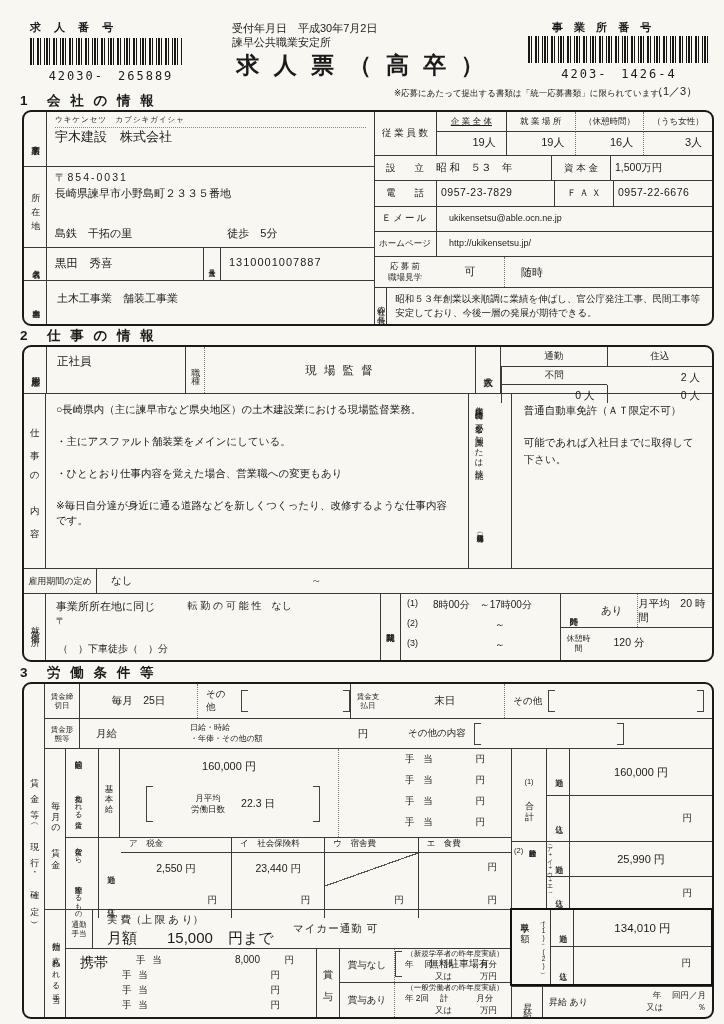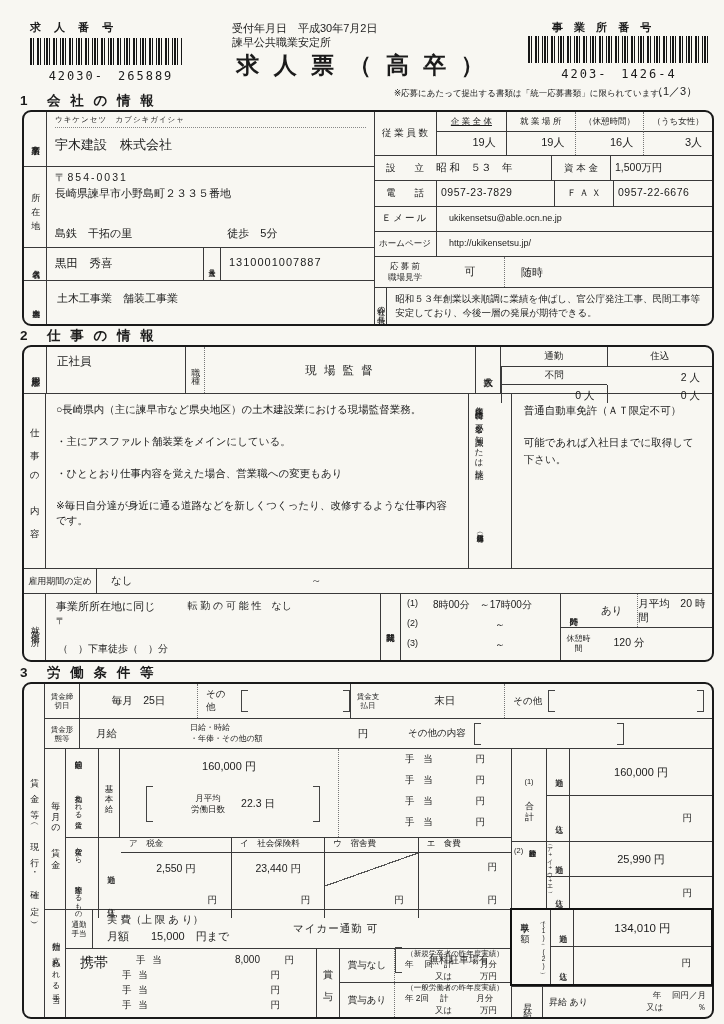--- a/index.html
+++ b/index.html
@@ -55,21 +55,21 @@
   <div class="abs" style="left:652px;top:84px;font-size:11px;">（1／3）</div>
 
   <div class="abs sechead" style="left:20px;top:92px;">1　会 社 の 情 報</div>
   <div class="sec" style="left:22px;top:110px;width:688px;height:212px;">
 
     <div class="abs col" style="left:0;top:0;width:350px;height:100%;border-right:1px solid #3a3a3a;">
       <div class="flex bb" style="height:54px;">
         <div class="wlabel br" style="font-size:9px;">事業所名</div>
         <div class="grow col" style="padding:3px 8px 0 8px;">
           <div style="font-size:7.5px;letter-spacing:1px;border-bottom:1px dotted #888;padding-bottom:2px;">ウキケンセツ　カブシキガイシャ</div>
-          <div style="font-size:13px;margin-top:8px;">宇木建設　株式会社</div>
+          <div style="font-size:13px;">宇木建設　株式会社</div>
         </div>
       </div>
       <div class="flex bb" style="height:80px;">
         <div class="wlabel br" style="letter-spacing:14px;">所在地</div>
         <div class="grow col" style="padding:4px 8px;">
           <div style="font-size:10.5px;letter-spacing:2px;">〒854-0031</div>
           <div style="font-size:11px;margin-top:1px;">長崎県諫早市小野島町２３３５番地</div>
           <div class="flex grow" style="align-items:flex-end;padding-bottom:2px;">
             <div style="font-size:11px;">島鉄　干拓の里</div>
             <div style="font-size:11px;margin-left:95px;">徒歩　5分</div>
@@ -356,21 +356,21 @@
         </div>
       </div>
 
       <div class="flex grow">
         <div class="wlabel br" style="width:20px;font-size:8px;letter-spacing:2px;">特別に支払われる手当</div>
         <div class="grow col">
           <div class="flex bb" style="height:38px;">
             <div class="cc br" style="width:20px;font-size:7.5px;line-height:1.2;text-align:center;word-break:break-all;padding:0 3px;">通勤手当</div>
             <div class="grow" style="position:relative;">
               <div style="font-size:10.5px;padding:3px 0 0 14px;">実 費（上 限 あ り）</div>
-              <div style="font-size:11px;padding:2px 0 0 14px;">月額　　15,000　円まで</div>
+              <div style="font-size:15px;padding:2px 0 0 14px;">月額　　15,000　円まで</div>
               <div class="abs" style="left:200px;top:12px;font-size:10.5px;letter-spacing:1px;">マイカー通勤 可</div>
               <div class="abs bracket cc" style="left:302px;top:3px;width:128px;height:26px;font-size:10px;">無料駐車場有</div>
             </div>
           </div>
           <div class="flex grow">
             <div class="col" style="width:250px;padding-top:5px;">
               <div class="flex" style="height:15px;">
                   <span style="width:56px;font-size:14px;padding-left:14px;">携帯</span>
                   <span style="width:62px;font-size:9.5px;letter-spacing:2px;">手 当</span>
                   <span style="width:62px;font-size:10px;text-align:right;">8,000</span>

